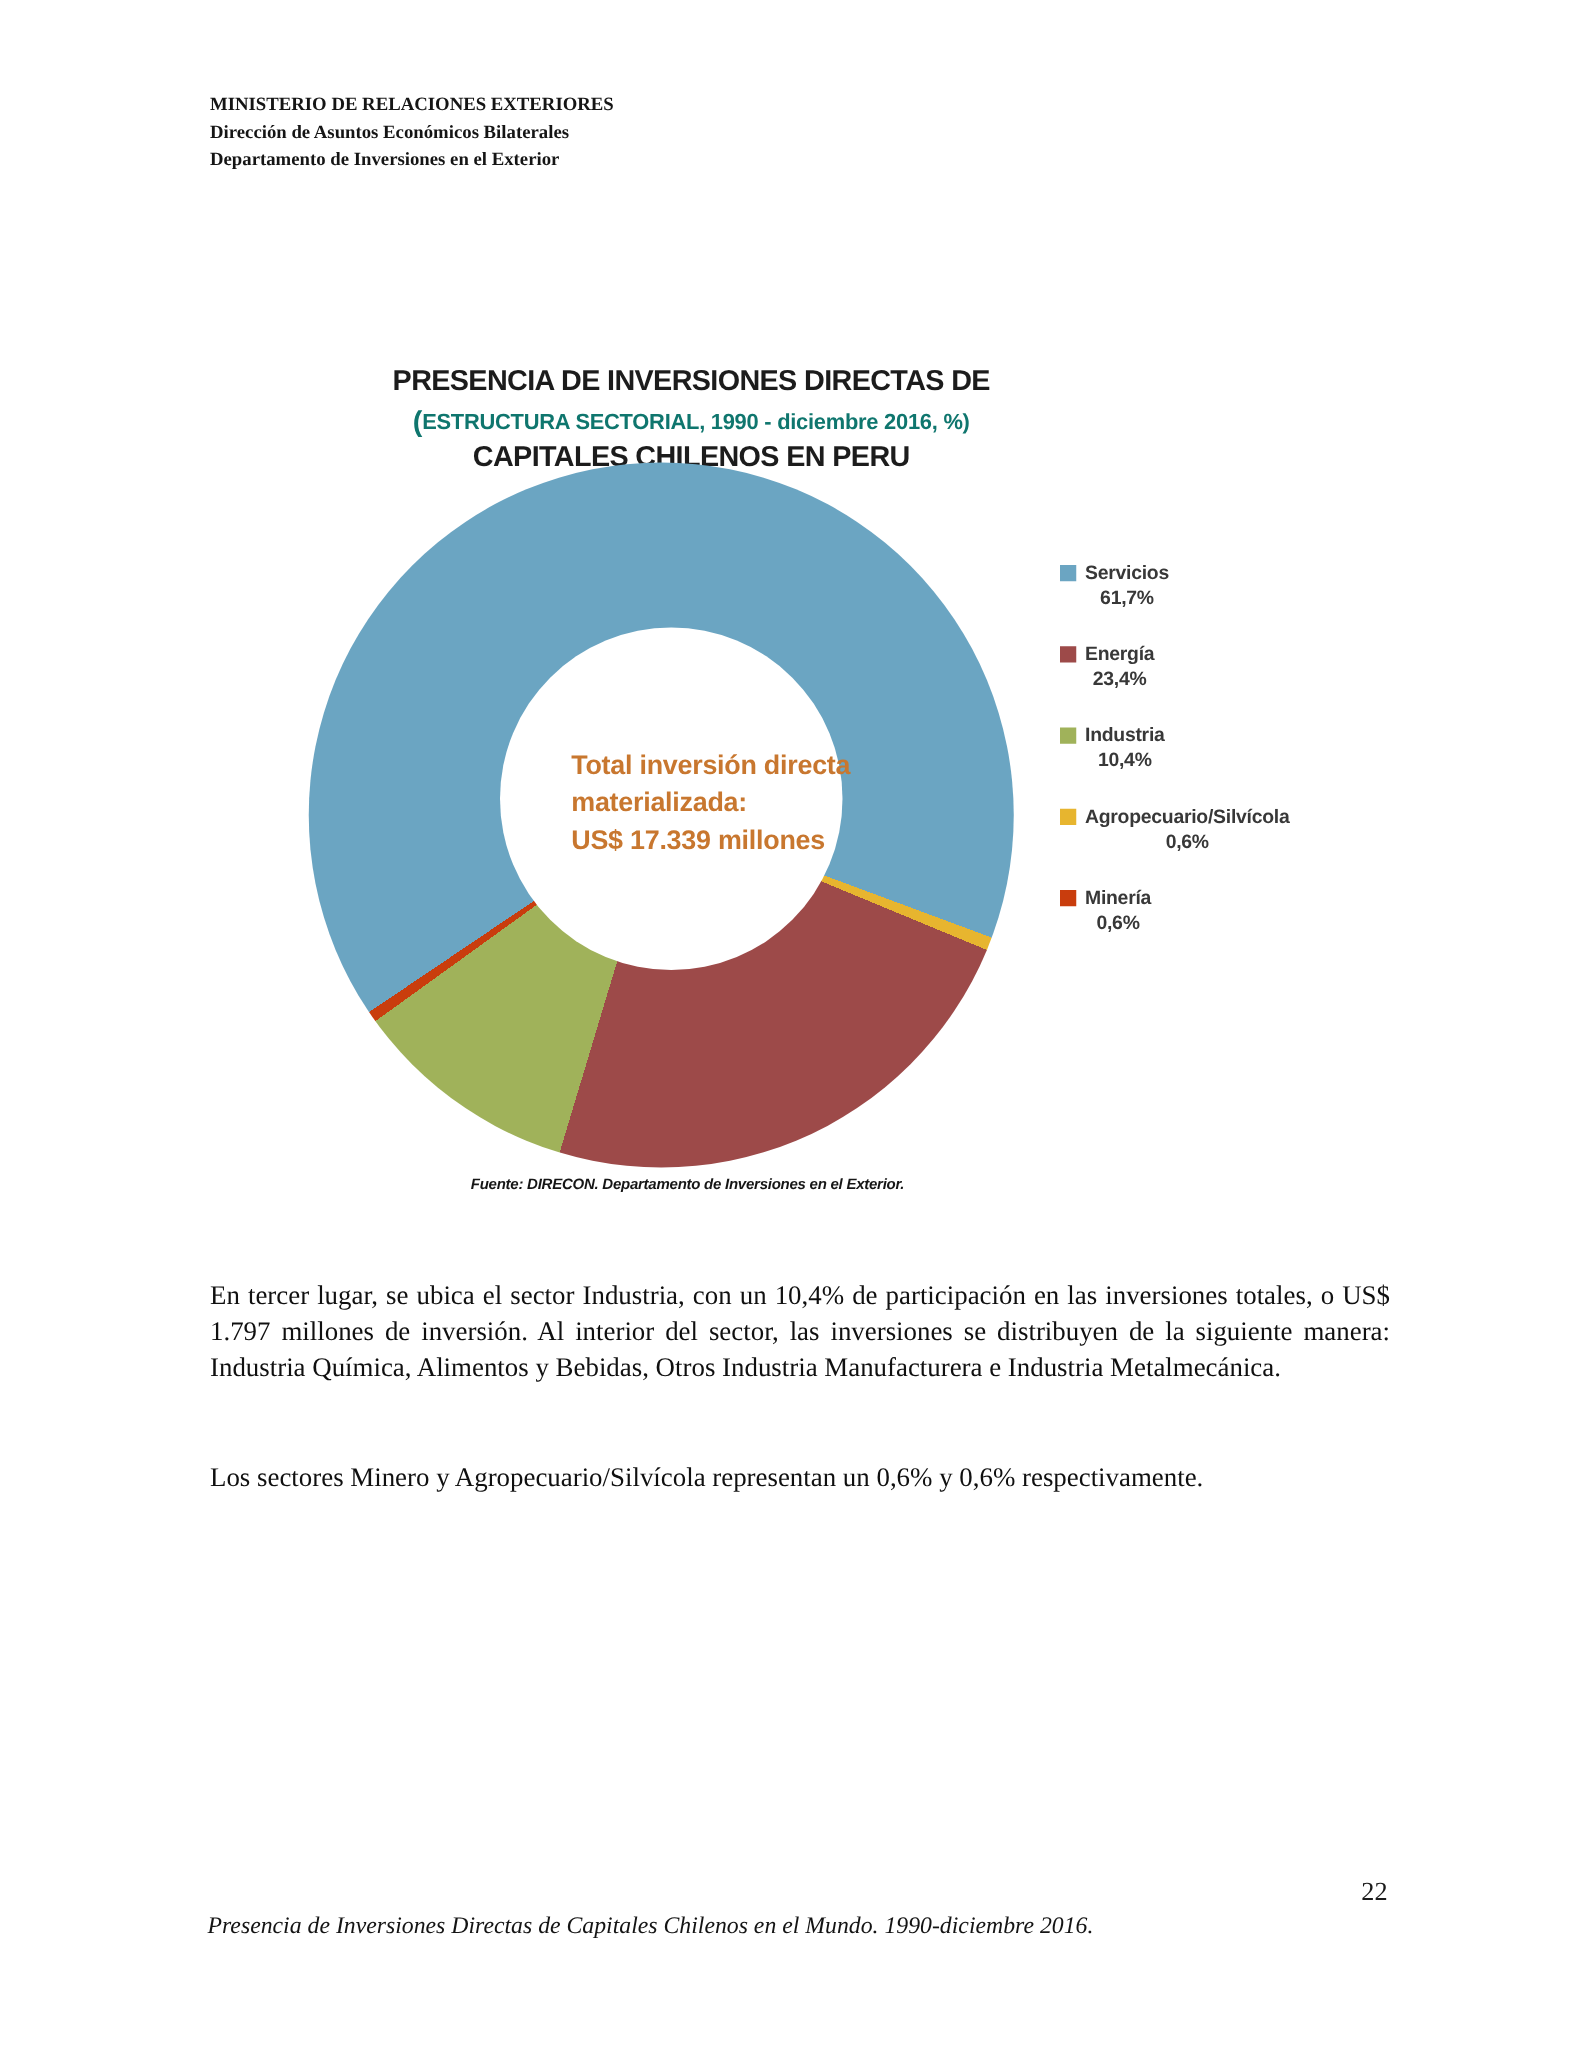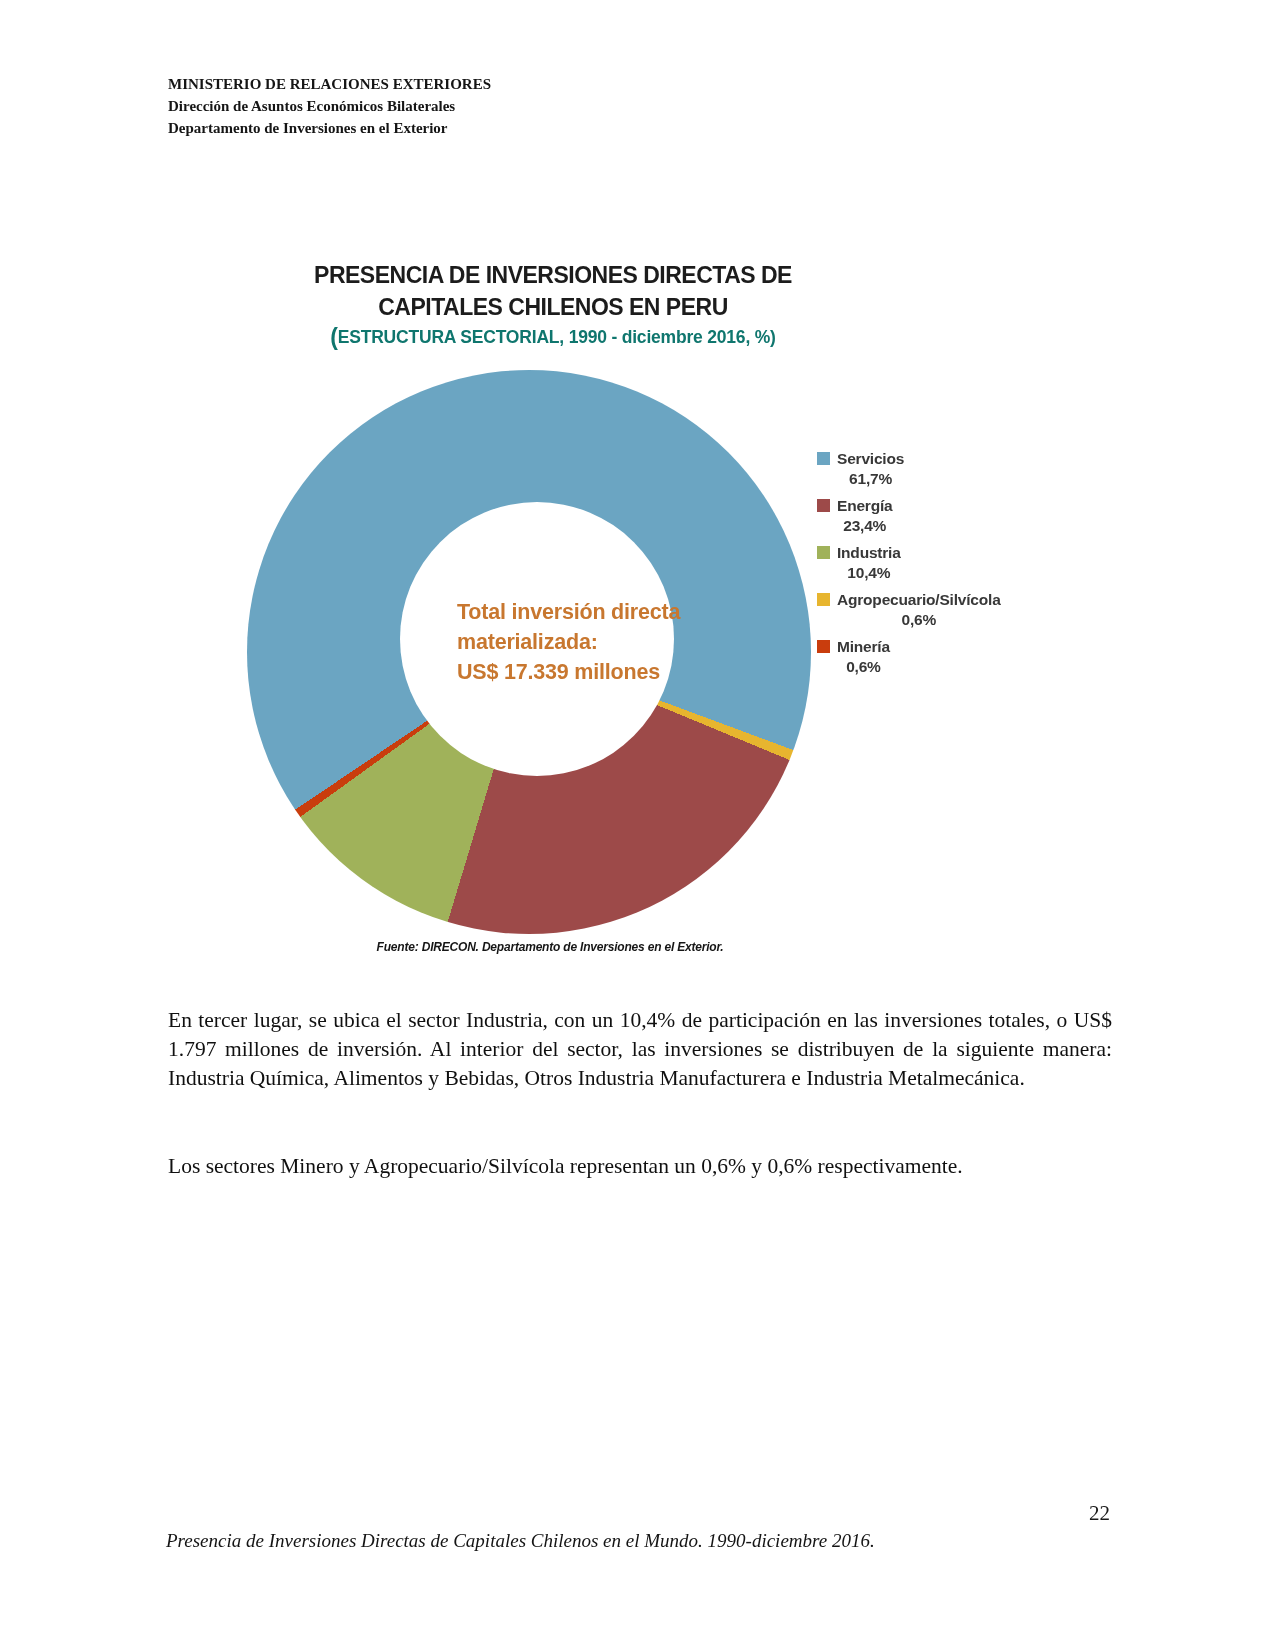--- a/index.html
+++ b/index.html
@@ -10,47 +10,47 @@
   .abs{position:absolute;}
   
   #ministry-header{left:168px;top:73px;font-weight:bold;font-size:15px;line-height:22px;color:#151515;}
   #ministry-header div{white-space:nowrap;}
   
   #figure-label{left:168px;top:222px;width:942px;text-align:right;padding-right:8px;font-size:22px;color:#1a1a1a;}
   
   #chart-title{left:275px;top:259px;width:556px;text-align:center;
     font-family:"Liberation Sans", sans-serif;font-weight:bold;font-size:23px;line-height:32px;
     letter-spacing:-0.5px;color:#1c1c1c;}
-  #chart-title div{white-space:nowrap;}
+  #chart-title div{white-space:nowrap;margin-top:29px;}
   #chart-subtitle{left:275px;top:324px;width:556px;text-align:center;
     font-family:"Liberation Sans", sans-serif;font-weight:bold;font-size:17.5px;color:#0f766e;
     letter-spacing:-0.2px;white-space:nowrap;}
   #chart-subtitle .bigparen{font-size:23px;vertical-align:-2px;}
   
   #donut-ring{left:247px;top:370px;width:564px;height:564px;border-radius:50%;}
   #donut-hole{left:400px;top:502px;width:274px;height:274px;border-radius:50%;background:#ffffff;}
   #donut-center-label{left:417px;top:597px;width:260px;
     font-family:"Liberation Sans", sans-serif;font-weight:bold;font-size:21.5px;line-height:30px;
     letter-spacing:-0.2px;color:#c8772f;}
   #donut-center-label div{white-space:nowrap;margin-left:40px;}
   
-  #chart-legend{left:817px;top:449px;display:flex;flex-direction:column;gap:7px;
+  #chart-legend{left:848px;top:449px;display:flex;flex-direction:column;gap:25px;
     font-family:"Liberation Sans", sans-serif;font-weight:bold;font-size:15.5px;
     letter-spacing:-0.2px;color:#383838;}
   .legend-item{display:flex;align-items:flex-start;}
   .legend-swatch{flex:0 0 auto;width:13px;height:13px;margin:3px 7px 0 0;}
   .legend-text{display:inline-block;text-align:center;}
   .legend-label{display:block;line-height:19px;text-align:left;white-space:nowrap;}
   .legend-pct{display:block;line-height:21px;}
   
   #chart-source{left:240px;top:940px;width:620px;text-align:center;
     font-family:"Liberation Sans", sans-serif;font-weight:bold;font-style:italic;
     font-size:12px;letter-spacing:-0.2px;color:#161616;white-space:nowrap;}
   
-  .body-par{left:168px;width:944px;font-size:21.5px;line-height:29px;text-align:justify;color:#101010;}
+  .body-par{left:168px;width:944px;font-size:21.5px;line-height:29px;text-align:justify;color:#101010;margin-top:16px;}
   #body-paragraph-1{top:1006px;}
   #body-paragraph-2{top:1152px;text-align:left;}
   
   #page-number{left:168px;top:1501px;width:942px;text-align:right;padding-right:8px;font-size:21px;color:#1a1a1a;}
   #footer-note{left:166px;top:1530px;font-style:italic;font-size:19px;color:#141414;white-space:nowrap;}
 </style>
 </head>
 <body>
 
 <div id="page">

